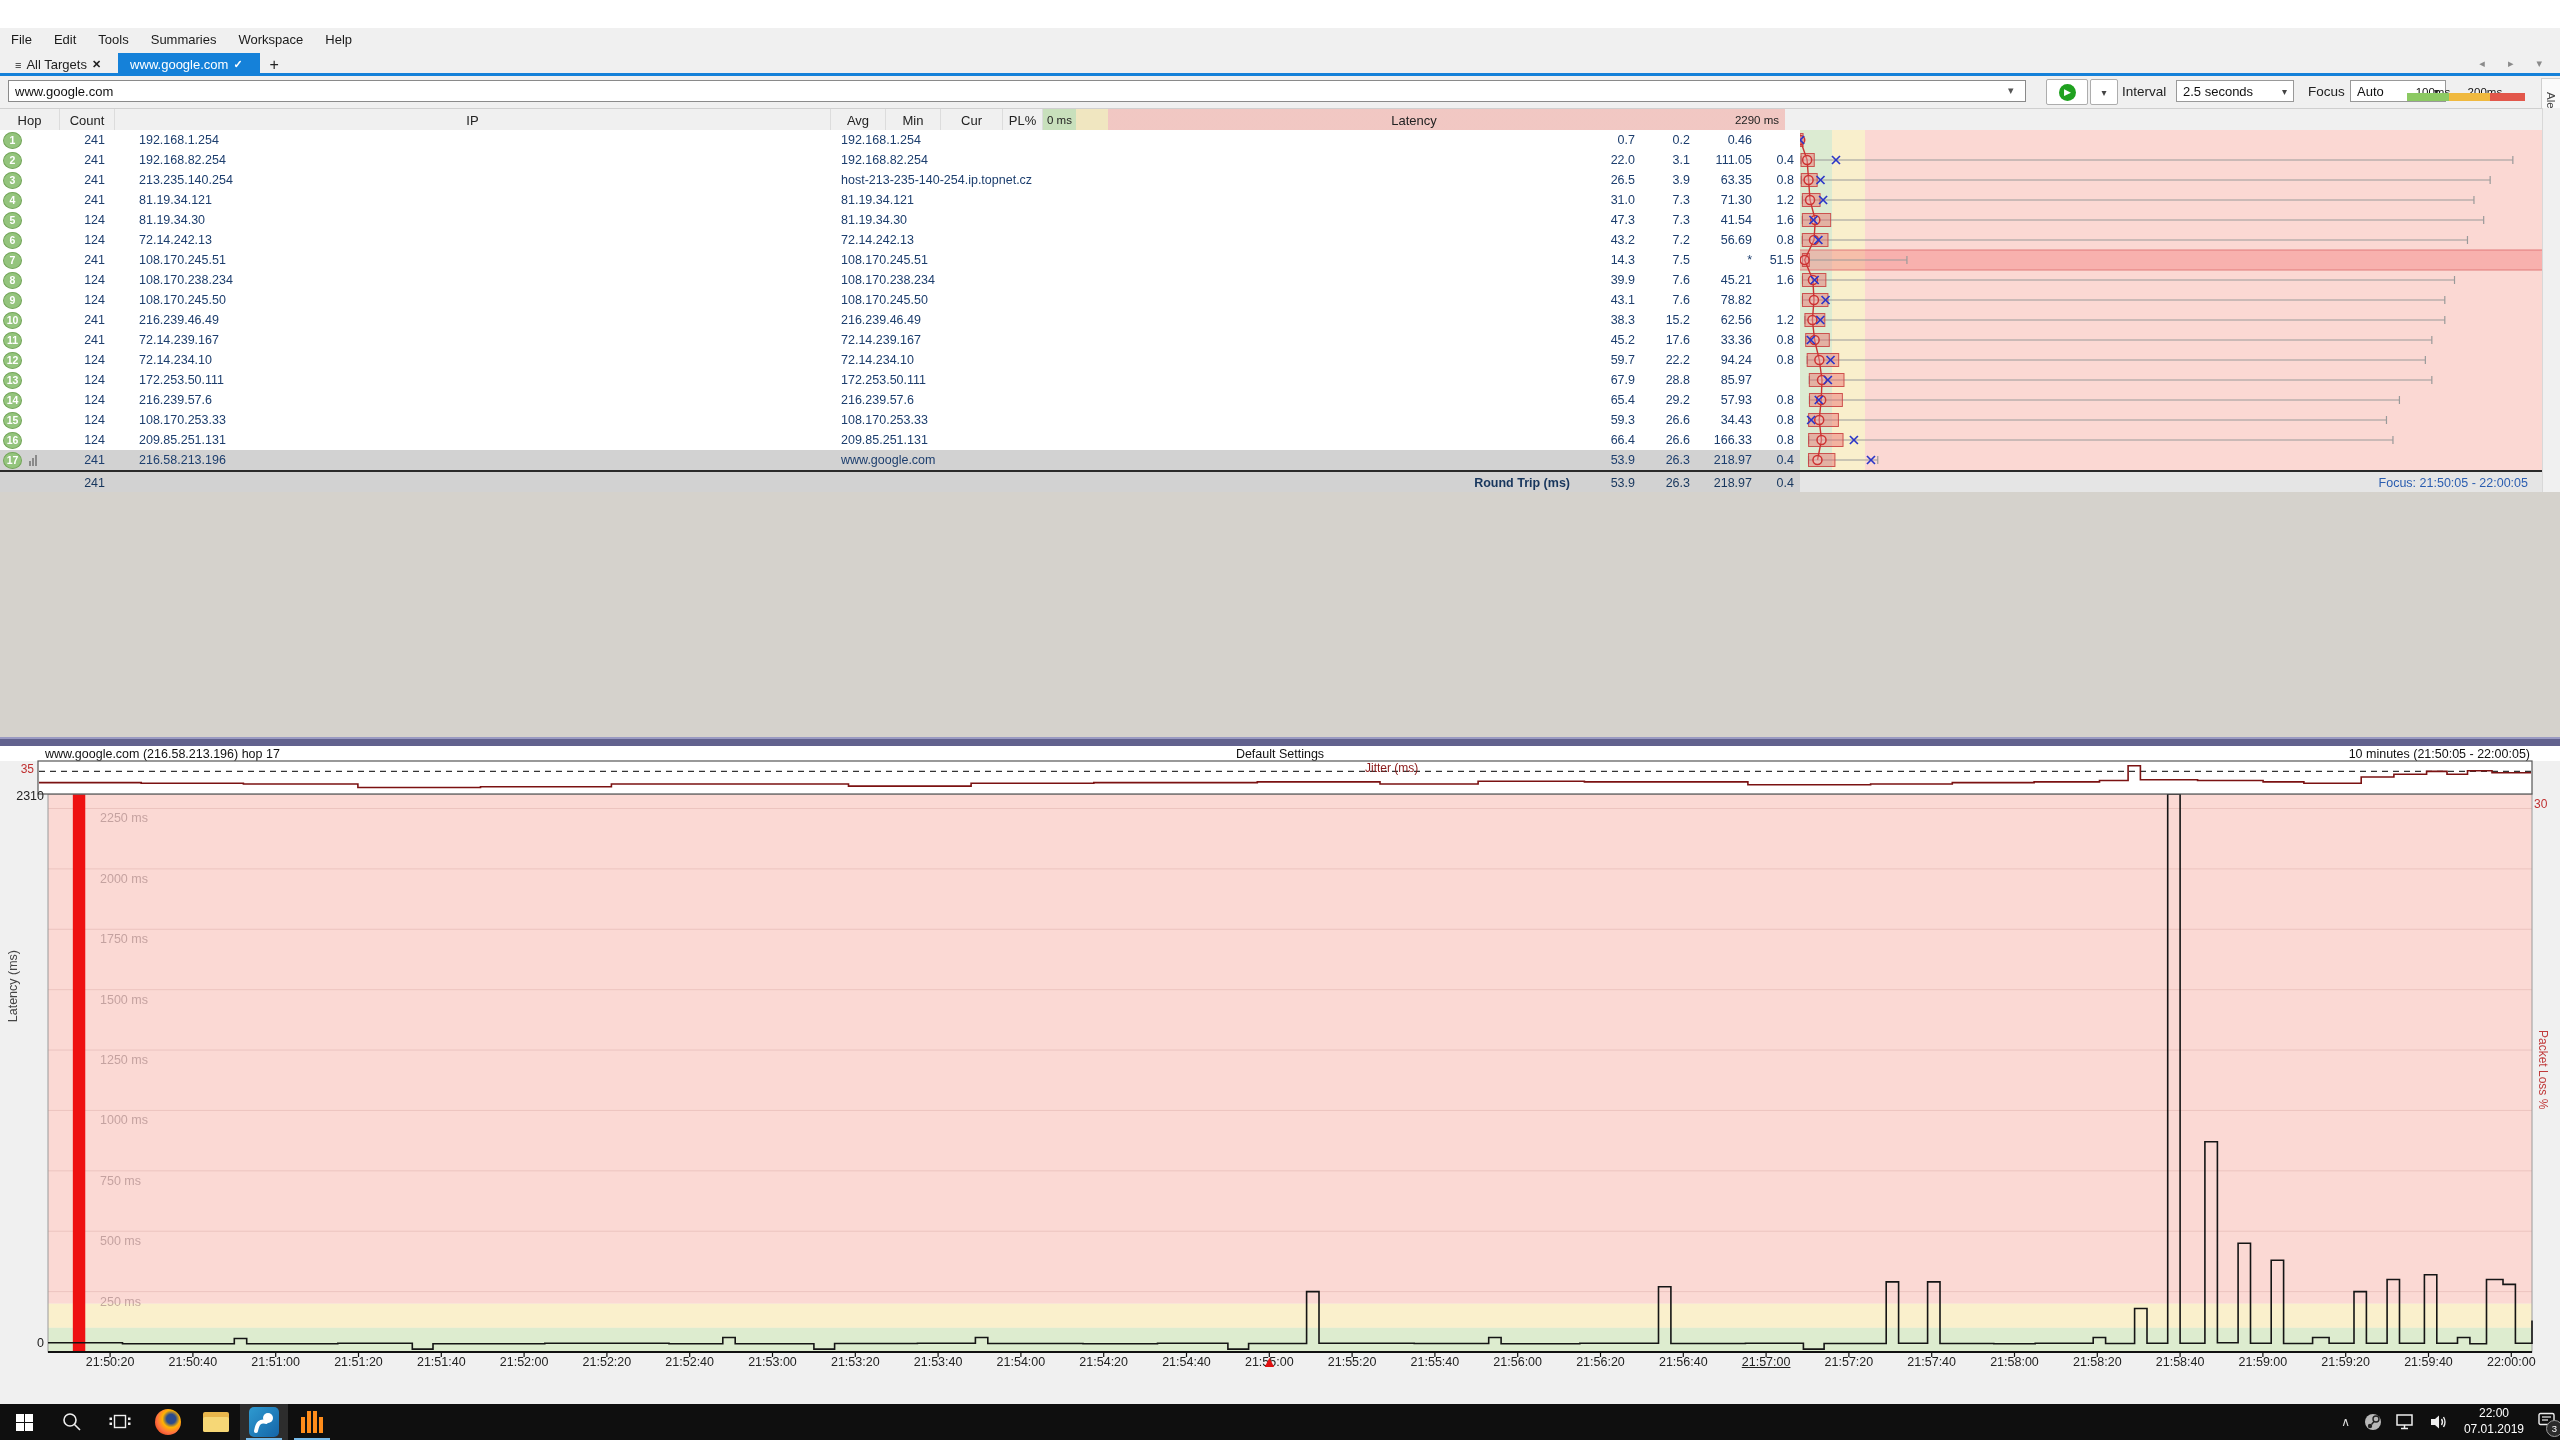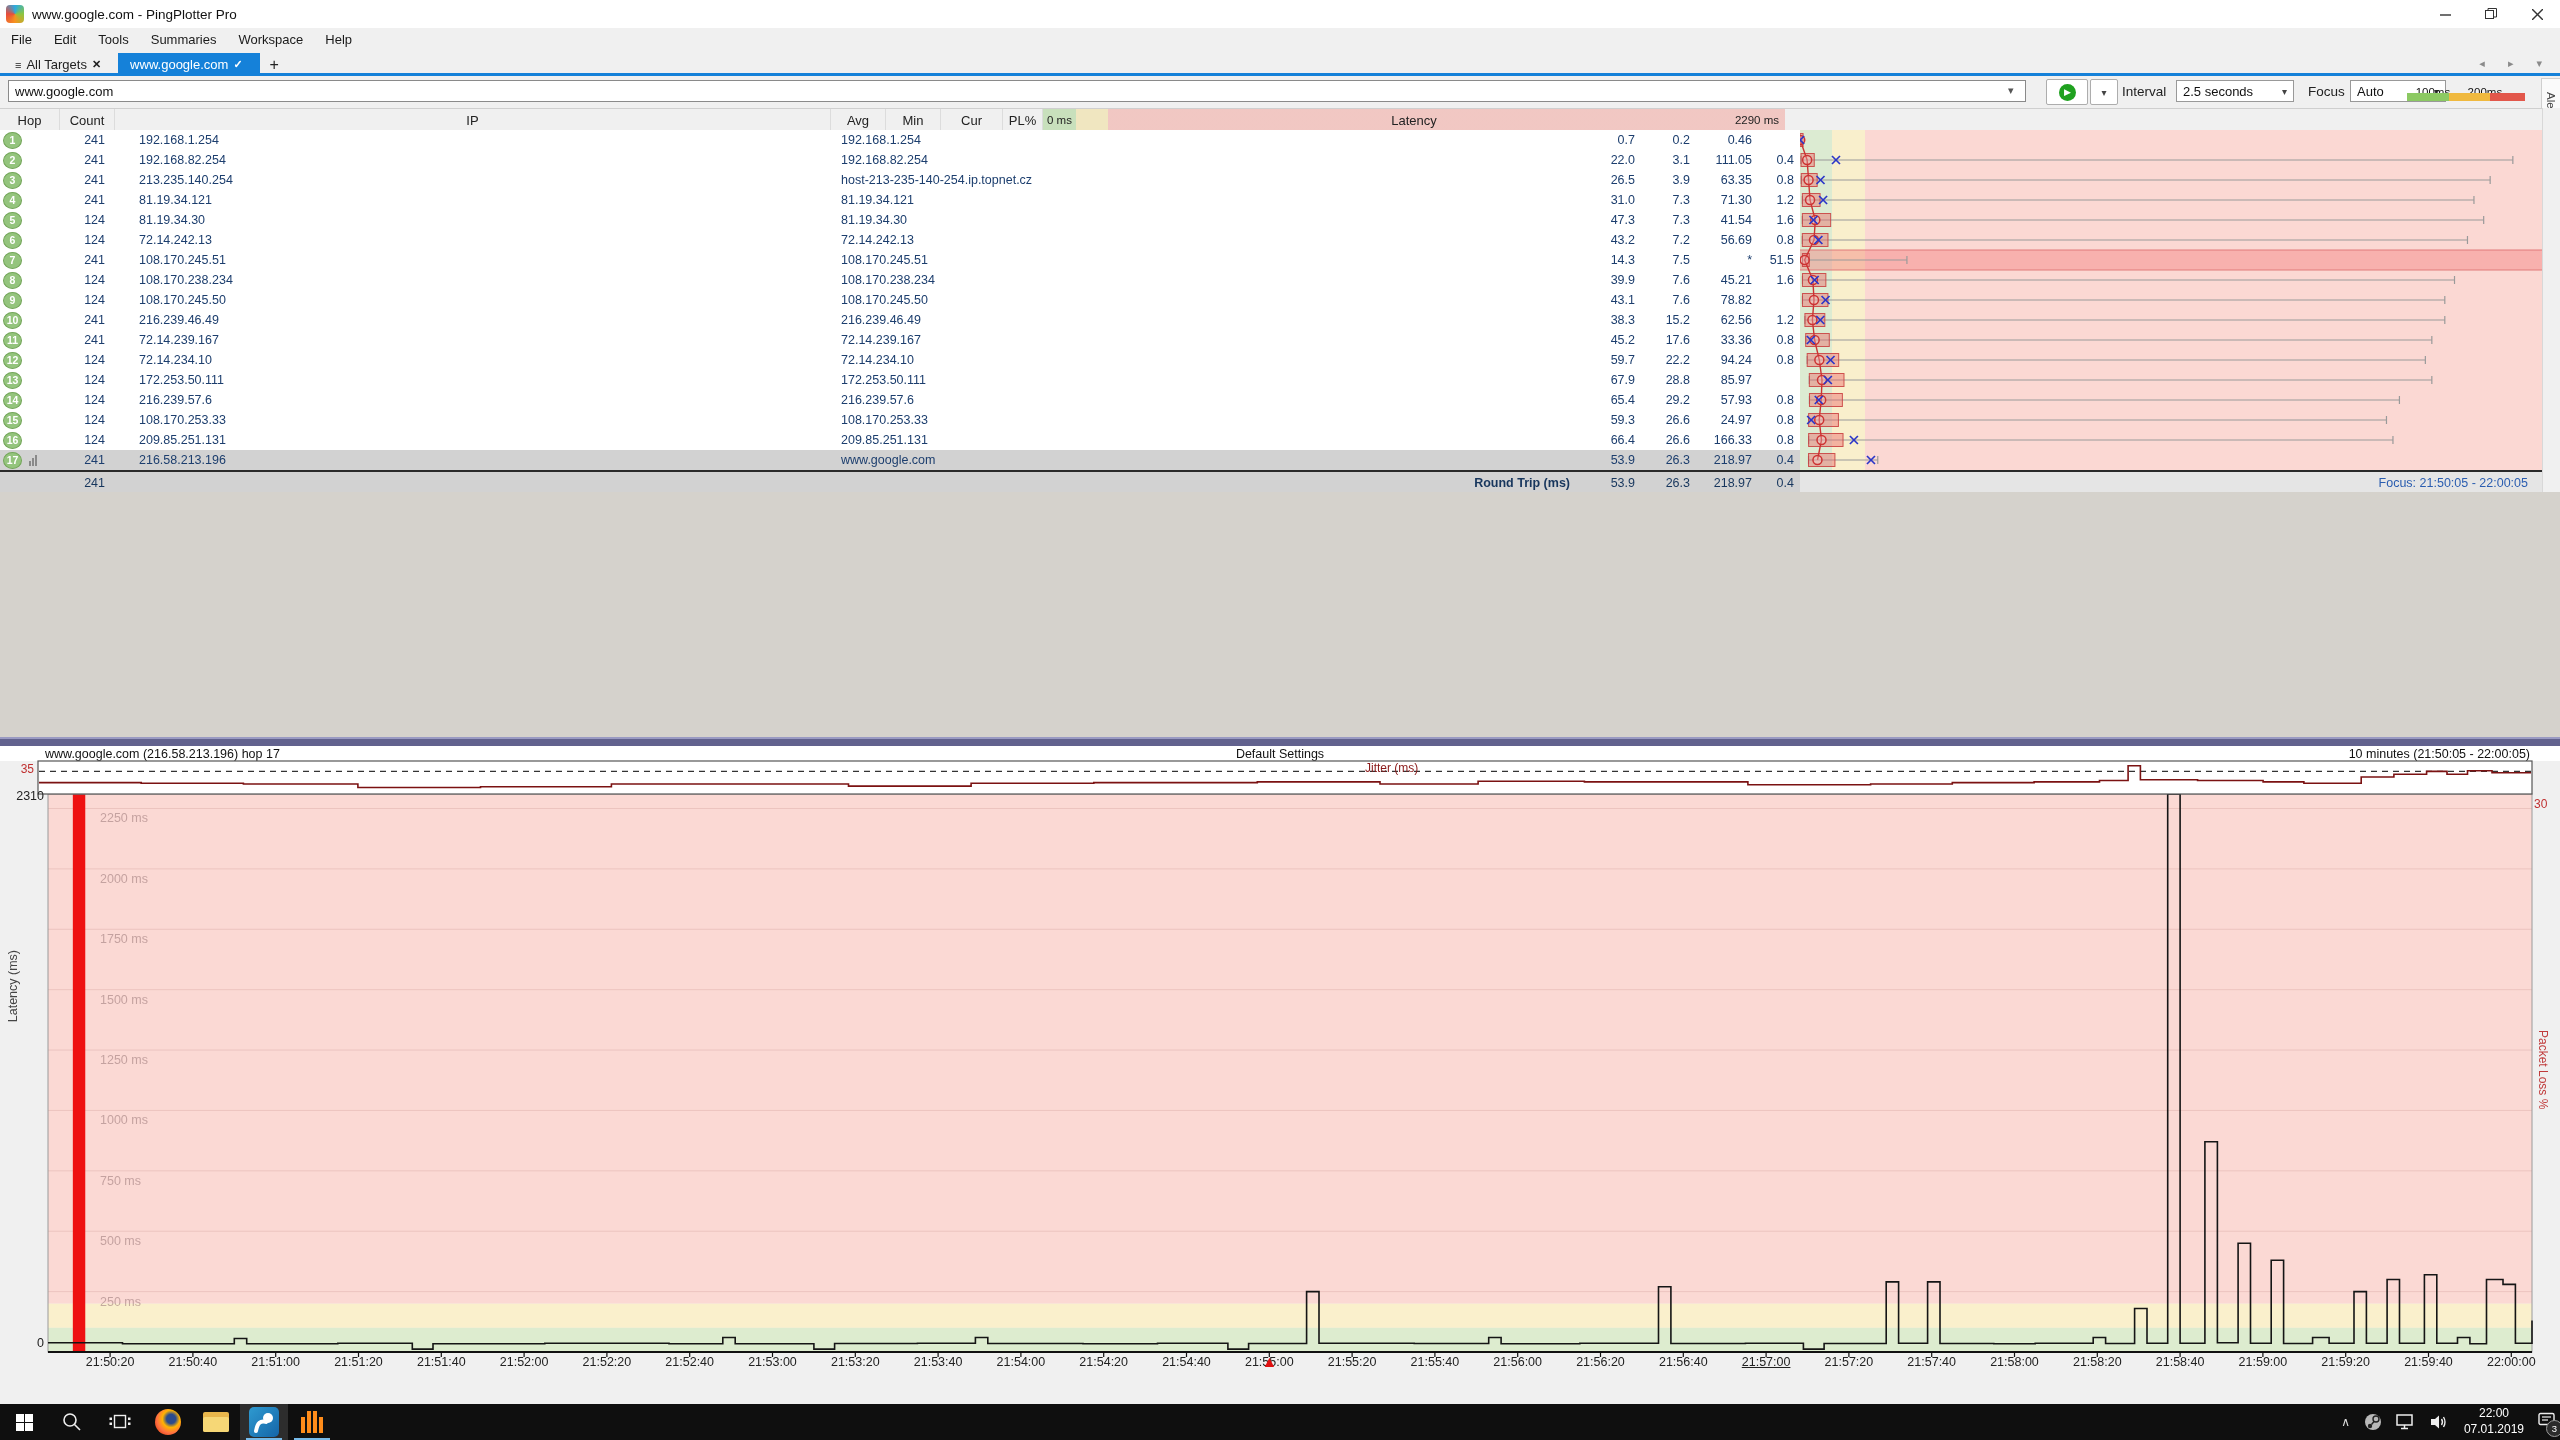--- a/index.html
+++ b/index.html
@@ -124,43 +124,20 @@
   #clock{text-align:center;color:#fff;font-size:12px;line-height:1.3;}
   #notif{position:relative;}
   #notif-badge{position:absolute;right:-7px;bottom:-5px;width:15px;height:15px;border-radius:50%;background:#2b2b2b;
      border:1px solid #9a9a9a;color:#fff;font-size:9.5px;display:flex;align-items:center;justify-content:center;}
 </style>
 </head>
 <body>
 
 <div id="screen">
 
-  <div class="abs" id="titlebar">
-    <div id="appicon"></div>
-    <div id="apptitle">www.google.com - PingPlotter Pro</div>
-    <div id="wincontrols">
-      <span class="winbtn">
-        <svg width="11" height="11">
-            <line x1="0" y1="6" x2="11" y2="6" stroke="#333" stroke-width="1.4"></line>
-          </svg>
-        </span>
-      <span class="winbtn">
-        <svg width="12" height="12">
-            <rect x="0.5" y="2.5" width="8" height="8" fill="none" stroke="#333"></rect>
-            <polyline points="3,2.5 3,0.5 11.5,0.5 11.5,9 9,9" fill="none" stroke="#333"></polyline>
-          </svg>
-        </span>
-      <span class="winbtn">
-        <svg width="11" height="11">
-            <line x1="0" y1="0" x2="11" y2="11" stroke="#333" stroke-width="1.4"></line>
-            <line x1="11" y1="0" x2="0" y2="11" stroke="#333" stroke-width="1.4"></line>
-          </svg>
-        </span>
-    </div>
-  </div>
 
   <div class="abs" id="menubar">
       <div class="menuitem">File</div>
       <div class="menuitem">Edit</div>
       <div class="menuitem">Tools</div>
       <div class="menuitem">Summaries</div>
       <div class="menuitem">Workspace</div>
       <div class="menuitem">Help</div>
     </div>
 
@@ -411,21 +388,21 @@
       </div>
       <div class="trow">
         <div class="tcell c-hop hopcell">
           <div class="hopbadge">15</div>
         </div>
         <div class="tcell c-count">124</div>
         <div class="tcell c-ip">108.170.253.33</div>
         <div class="tcell c-name">108.170.253.33</div>
         <div class="tcell c-avg num">59.3</div>
         <div class="tcell c-min num">26.6</div>
-        <div class="tcell c-cur num">24.97</div>
+        <div class="tcell c-cur num">34.43</div>
         <div class="tcell c-pl">0.8</div>
         <div class="tcell c-lat"></div>
       </div>
       <div class="trow">
         <div class="tcell c-hop hopcell">
           <div class="hopbadge">16</div>
         </div>
         <div class="tcell c-count">124</div>
         <div class="tcell c-ip">209.85.251.131</div>
         <div class="tcell c-name">209.85.251.131</div>

